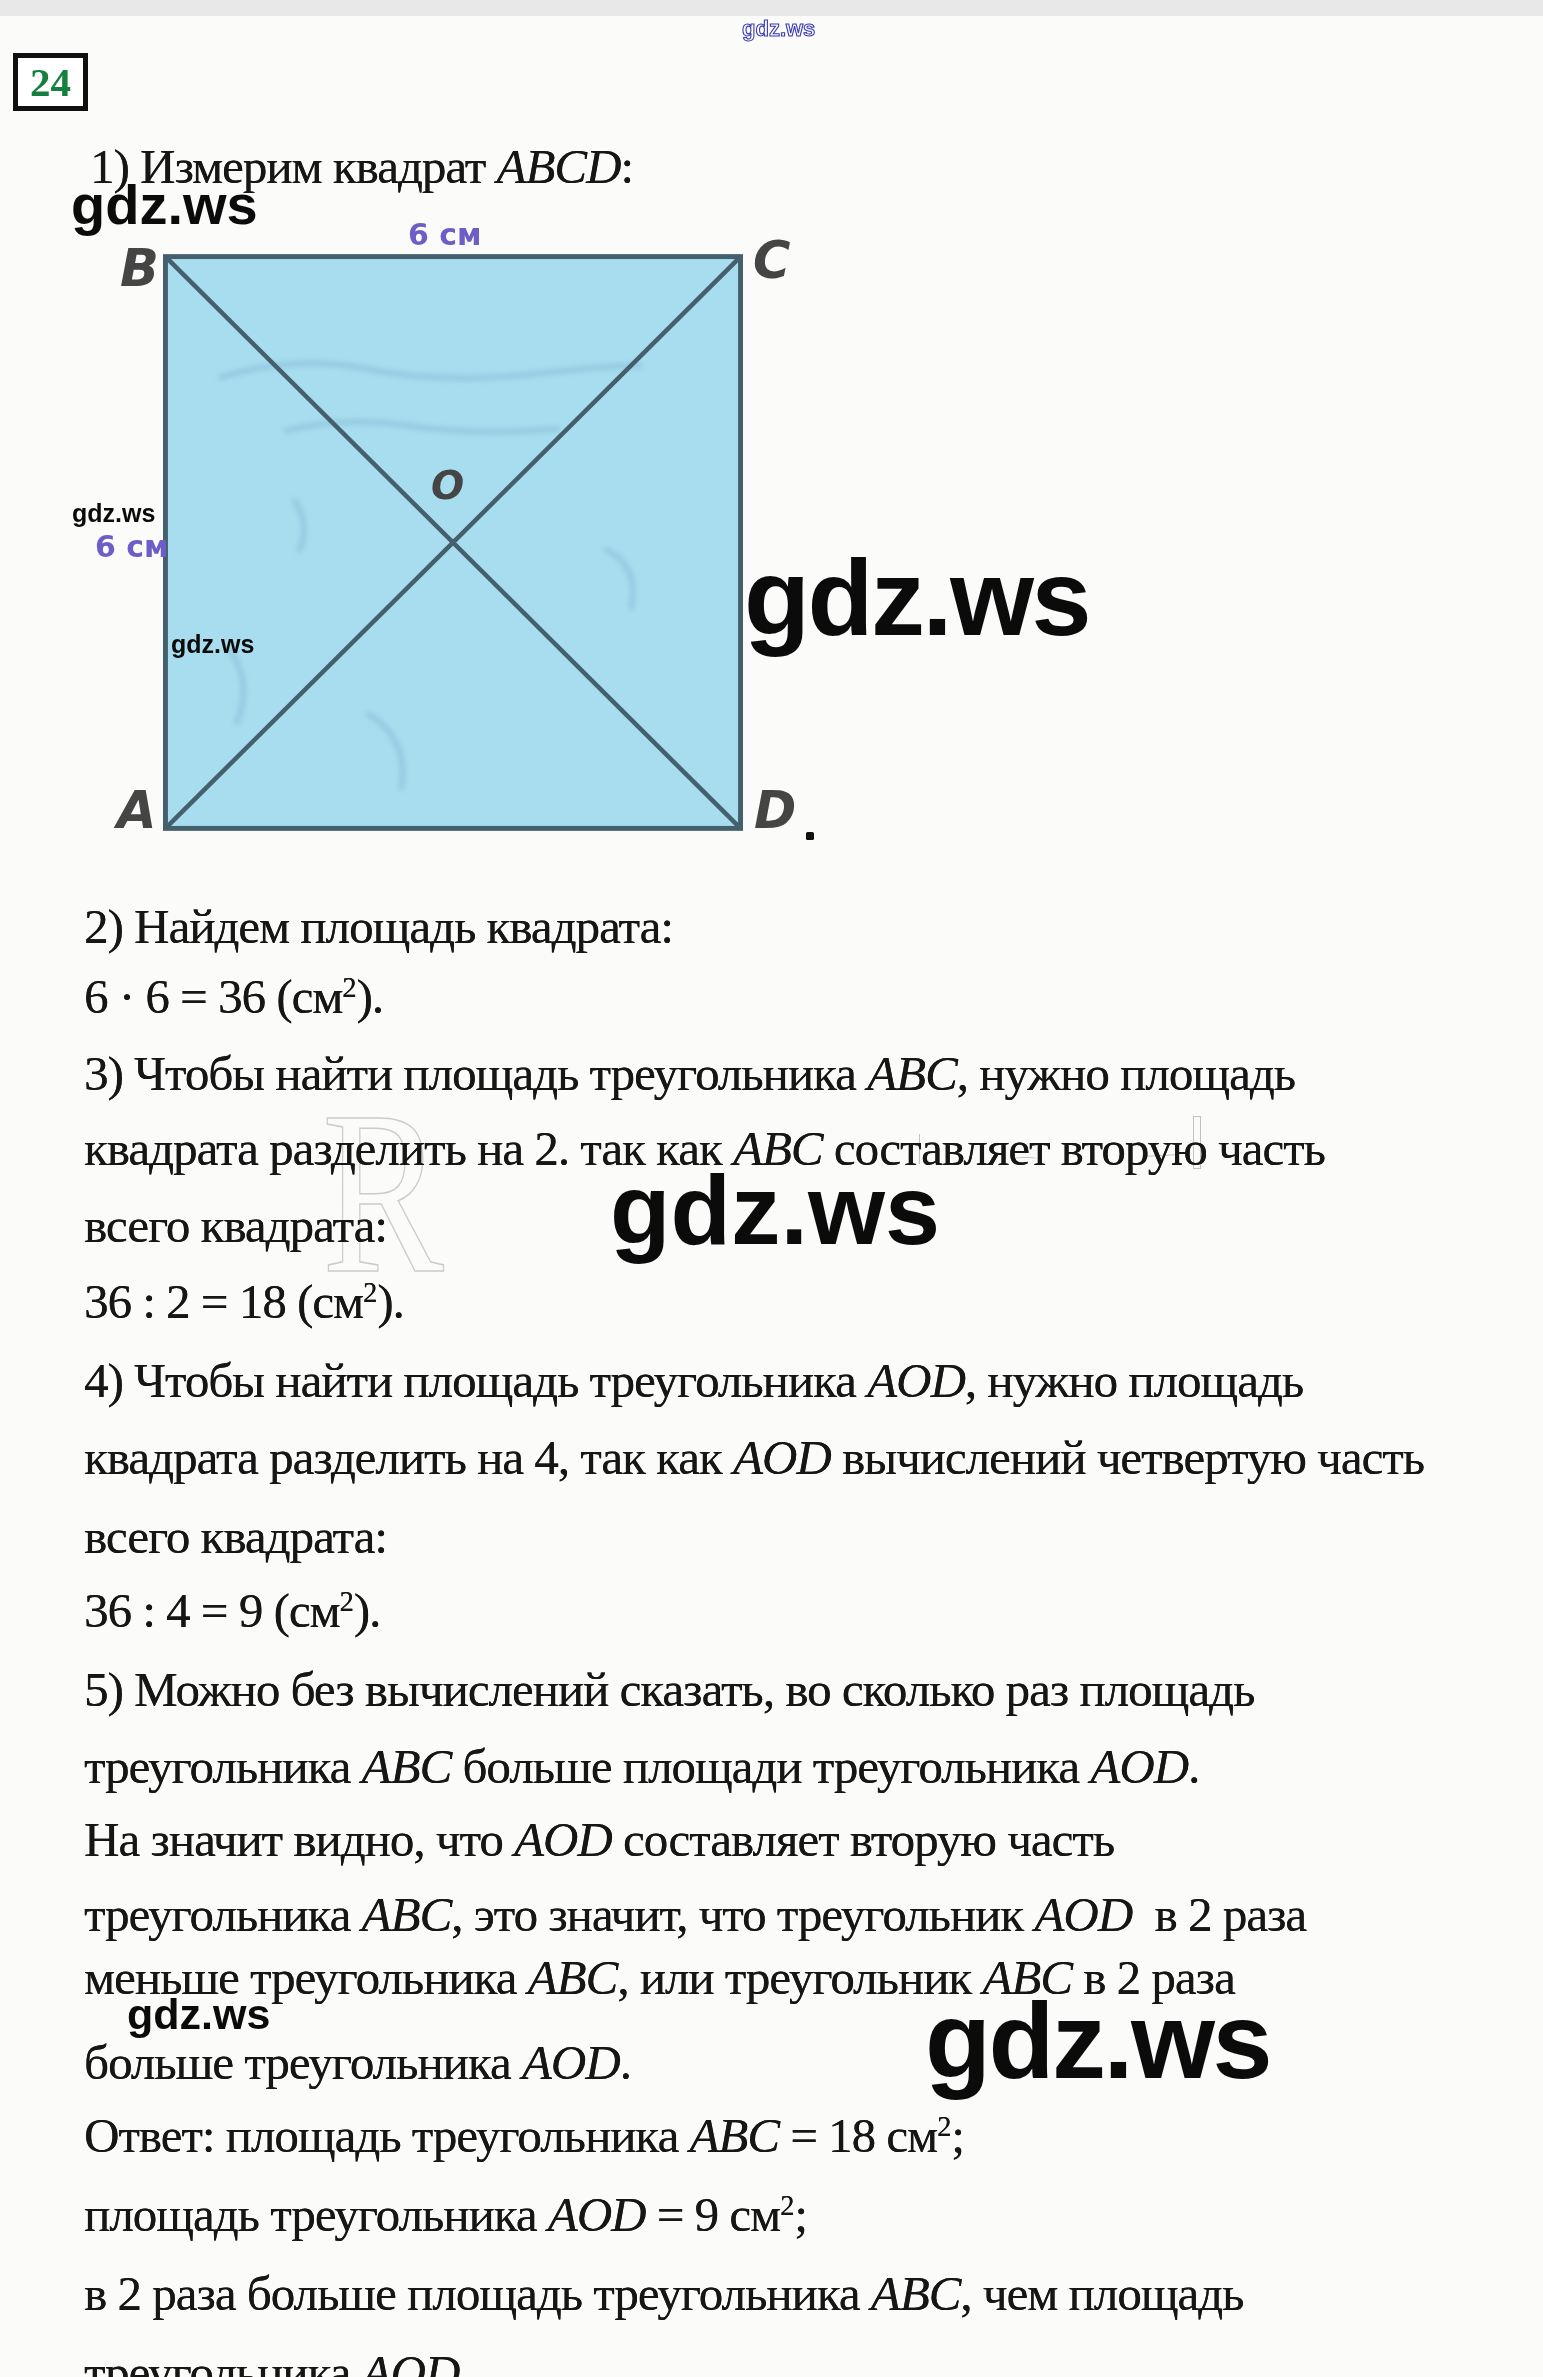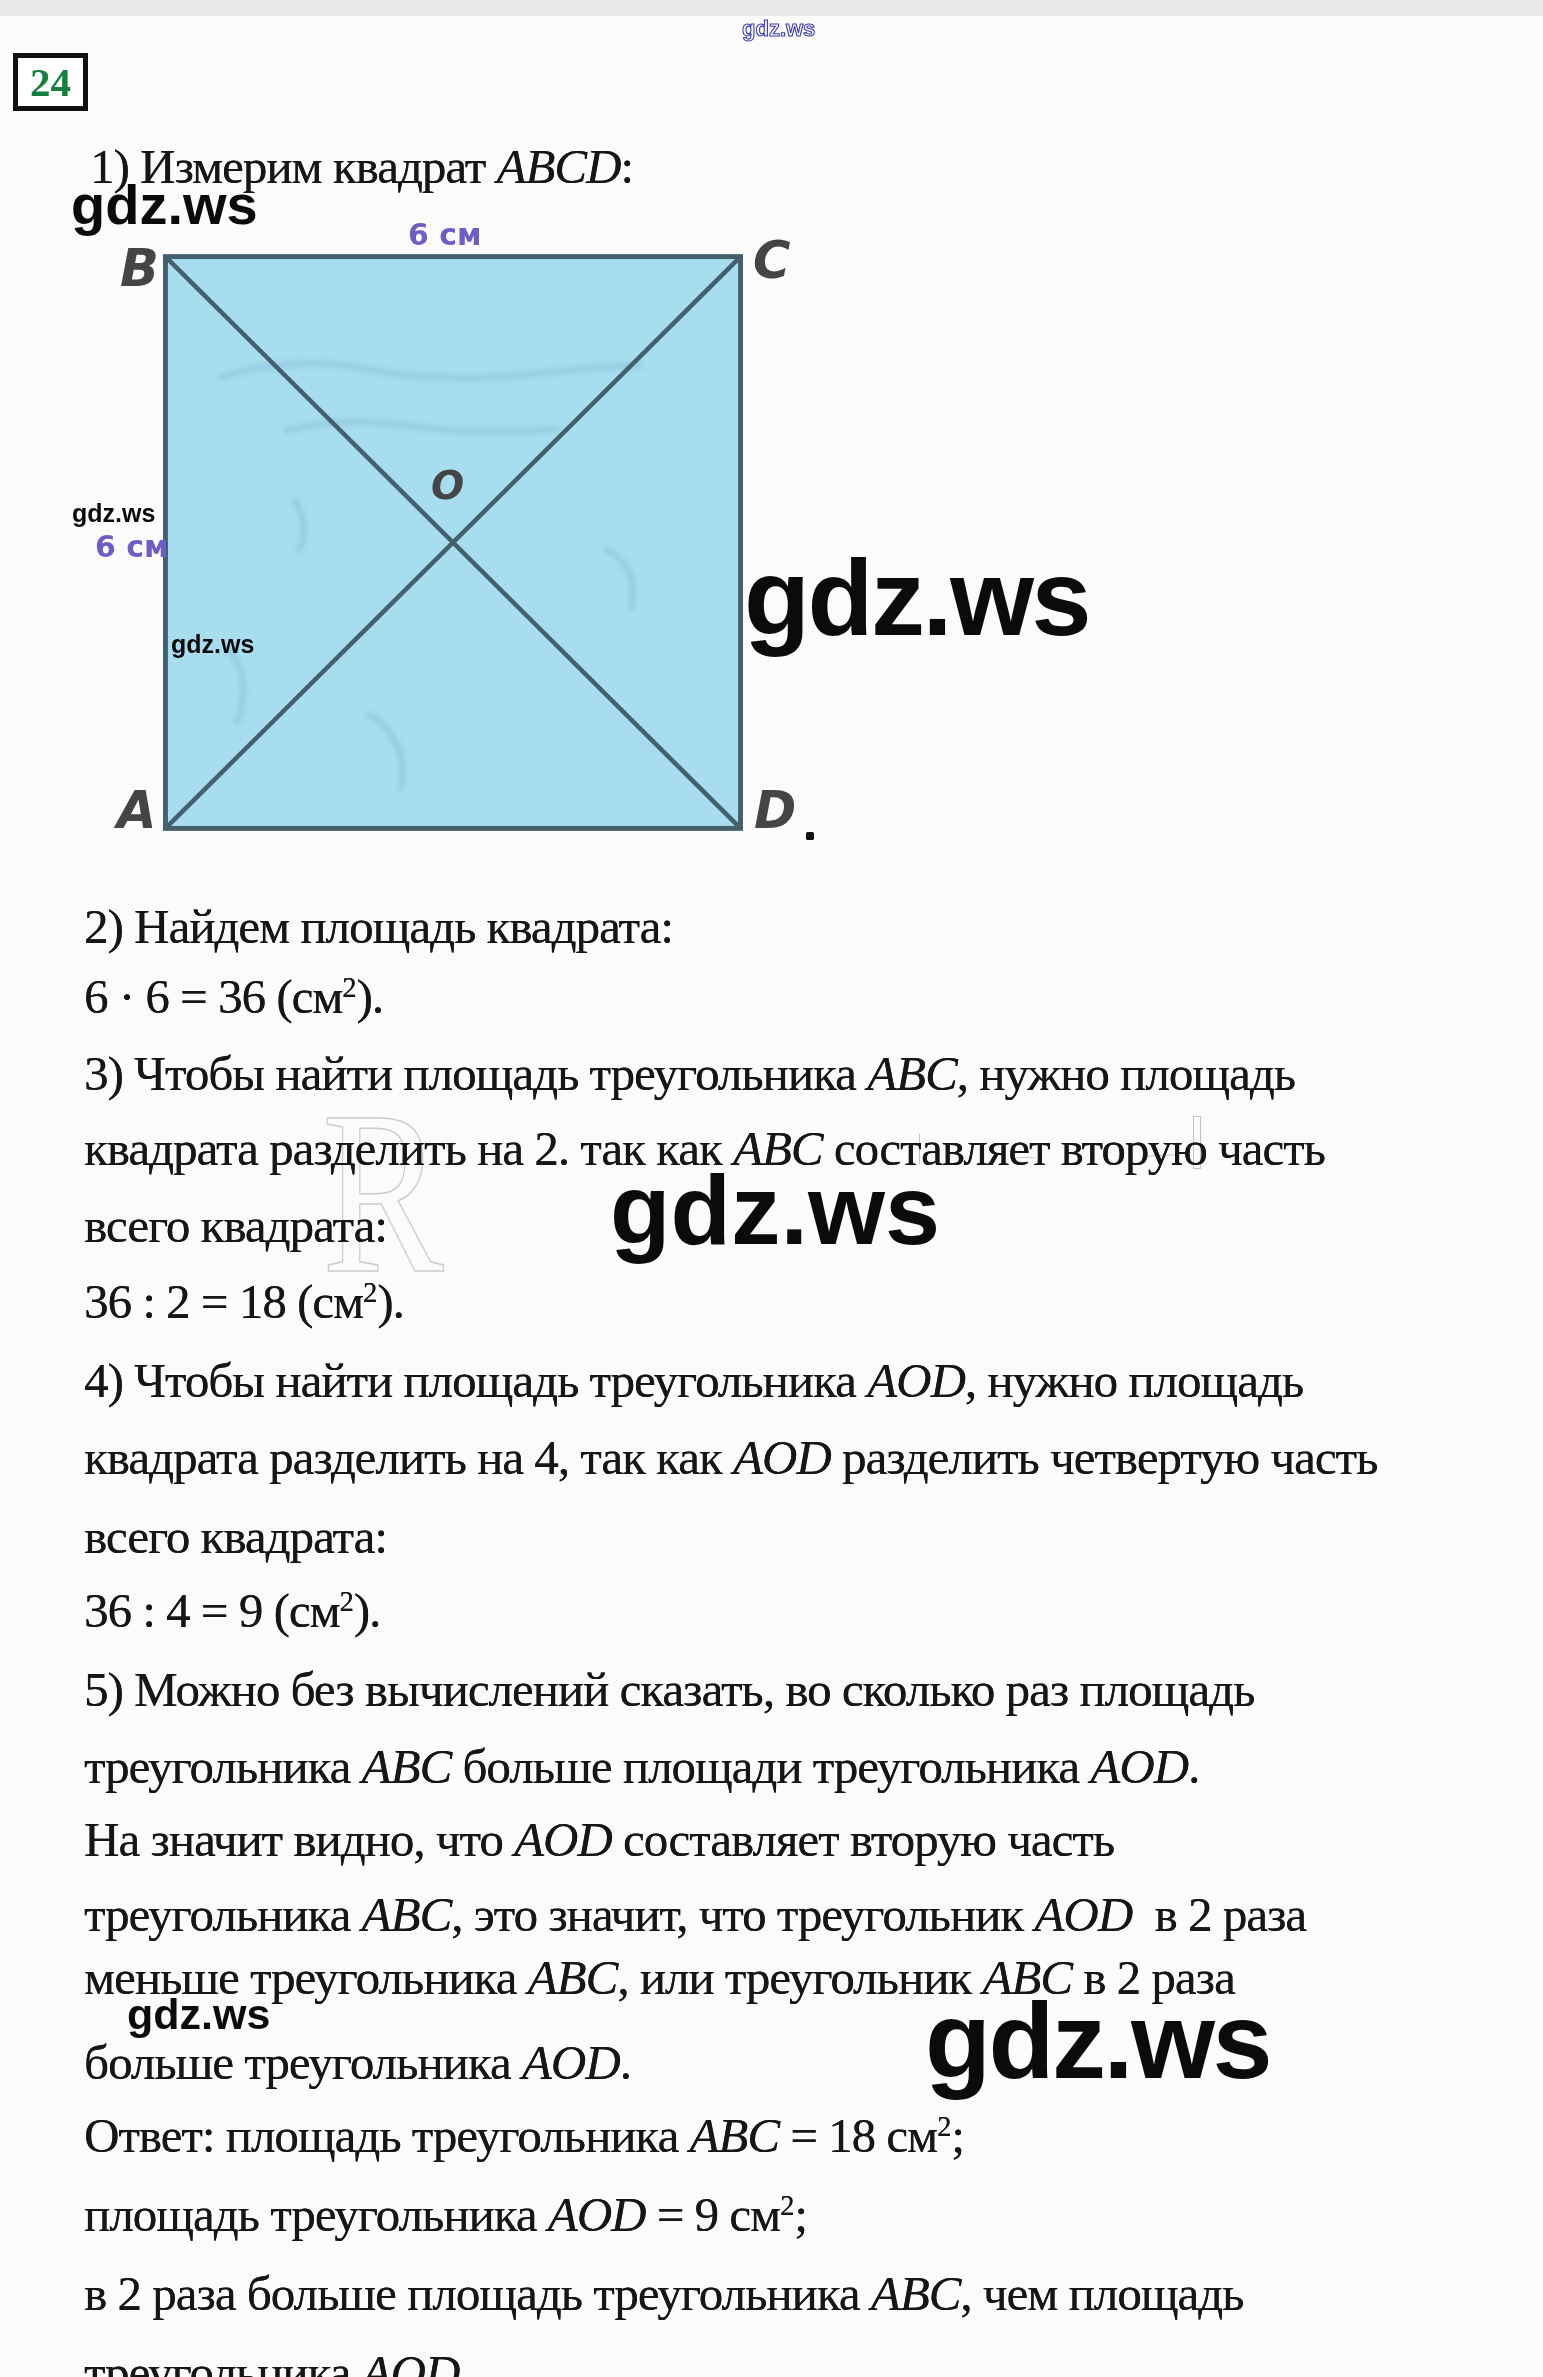--- a/index.html
+++ b/index.html
@@ -146,21 +146,21 @@
   <span class="wm wm-bottom-right">gdz.ws</span>
 
   <div>
       <div class="sol-line" style="left: 84px; top: 882px;"><span class="t-n">2) Найдем площадь квадрата:</span></div>
       <div class="sol-line" style="left: 84px; top: 952px;"><span class="t-n">6 · 6 = 36 (см</span><span class="t-sup">2</span><span class="t-n">).</span></div>
       <div class="sol-line" style="left: 84px; top: 1029px; text-align: center;"><span class="t-n">3) Чтобы найти площадь треугольника </span><span class="t-i">ABC</span><span class="t-n">, нужно площадь</span></div>
       <div class="sol-line" style="left: 84px; top: 1104px;"><span class="t-n">квадрата разделить на 2. так как </span><span class="t-i">ABC</span><span class="t-n"> составляет вторую часть</span></div>
       <div class="sol-line" style="left: 84px; top: 1181px;"><span class="t-n">всего квадрата:</span></div>
       <div class="sol-line" style="left: 84px; top: 1257px;"><span class="t-n">36 : 2 = 18 (см</span><span class="t-sup">2</span><span class="t-n">).</span></div>
       <div class="sol-line" style="left: 84px; top: 1336px;"><span class="t-n">4) Чтобы найти площадь треугольника </span><span class="t-i">AOD</span><span class="t-n">, нужно площадь</span></div>
-      <div class="sol-line" style="left: 84px; top: 1413px;"><span class="t-n">квадрата разделить на 4, так как </span><span class="t-i">AOD</span><span class="t-n"> разделить четвертую часть</span></div>
+      <div class="sol-line" style="left: 84px; top: 1413px;"><span class="t-n">квадрата разделить на 4, так как </span><span class="t-i">AOD</span><span class="t-n"> вычислений четвертую часть</span></div>
       <div class="sol-line" style="left: 84px; top: 1492px;"><span class="t-n">всего квадрата:</span></div>
       <div class="sol-line" style="left: 84px; top: 1566px;"><span class="t-n">36 : 4 = 9 (см</span><span class="t-sup">2</span><span class="t-n">).</span></div>
       <div class="sol-line" style="left: 84px; top: 1645px;"><span class="t-n">5) Можно без вычислений сказать, во сколько раз площадь</span></div>
       <div class="sol-line" style="left: 84px; top: 1722px;"><span class="t-n">треугольника </span><span class="t-i">ABC</span><span class="t-n"> больше площади треугольника </span><span class="t-i">AOD</span><span class="t-n">.</span></div>
       <div class="sol-line" style="left: 84px; top: 1795px;"><span class="t-n">На значит видно, что </span><span class="t-i">AOD</span><span class="t-n"> составляет вторую часть</span></div>
       <div class="sol-line" style="left: 84px; top: 1870px;"><span class="t-n">треугольника </span><span class="t-i">ABC</span><span class="t-n">, это значит, что треугольник </span><span class="t-i">AOD</span><span class="t-n"> &nbsp;в 2 раза</span></div>
       <div class="sol-line" style="left: 84px; top: 1933px;"><span class="t-n">меньше треугольника </span><span class="t-i">ABC</span><span class="t-n">, или треугольник </span><span class="t-i">ABC</span><span class="t-n"> в 2 раза</span></div>
       <div class="sol-line" style="left: 84px; top: 2018px;"><span class="t-n">больше треугольника </span><span class="t-i">AOD</span><span class="t-n">.</span></div>
       <div class="sol-line" style="left: 84px; top: 2091px;"><span class="t-n">Ответ: площадь треугольника </span><span class="t-i">ABC</span><span class="t-n"> = 18 см</span><span class="t-sup">2</span><span class="t-n">;</span></div>
       <div class="sol-line" style="left: 84px; top: 2170px;"><span class="t-n">площадь треугольника </span><span class="t-i">AOD</span><span class="t-n"> = 9 см</span><span class="t-sup">2</span><span class="t-n">;</span></div>

